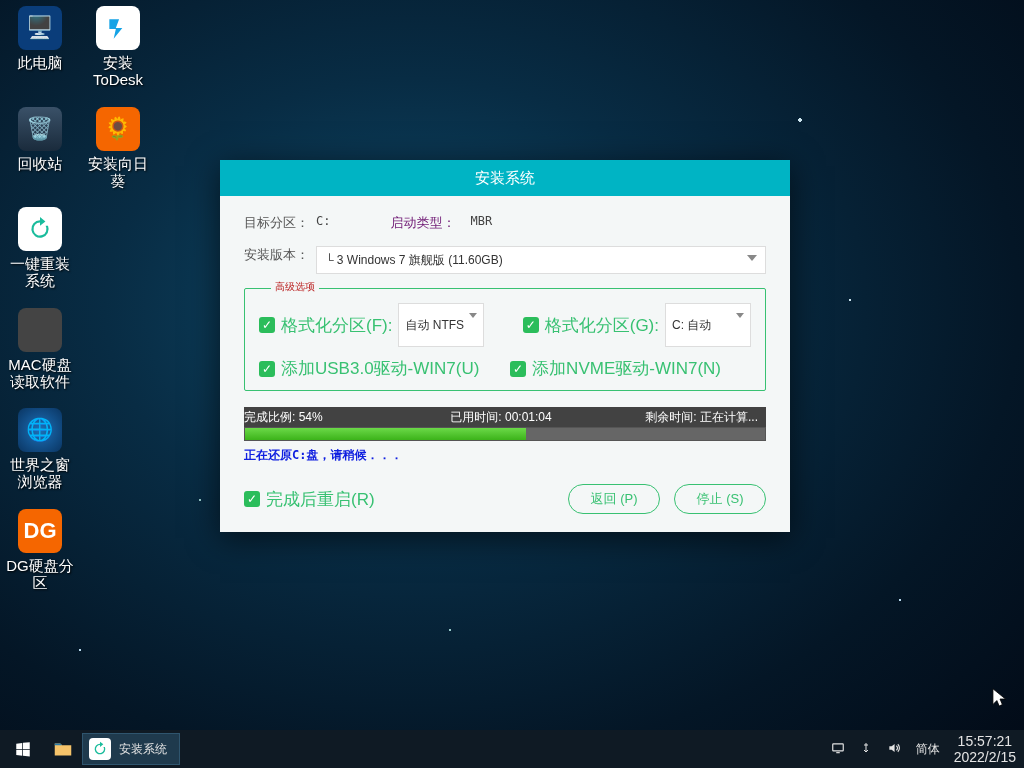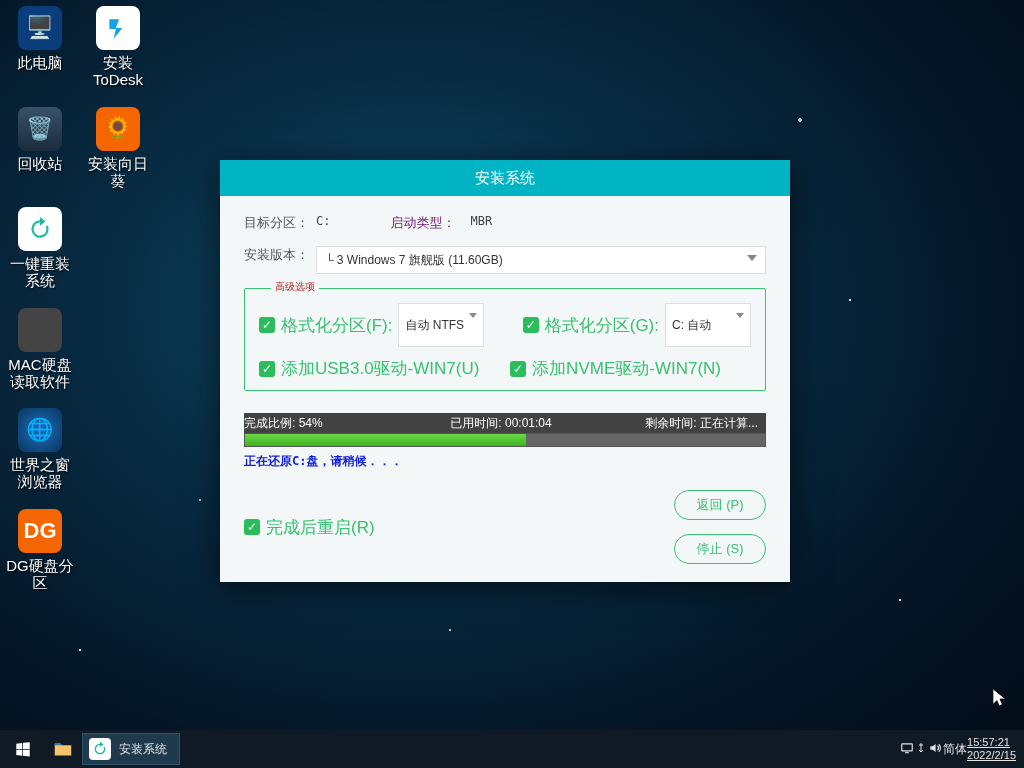--- a/index.html
+++ b/index.html
@@ -50,42 +50,42 @@
 .select { height: 28px; border:1px solid #ddd; background:#fff; display:flex; align-items:center; padding:0 8px; flex:1; position:relative; font-family: SimSun, monospace; font-size:12px; color:#333; }
 .select .caret { position:absolute; right:8px; top:8px; width:0;height:0;border-left:5px solid transparent;border-right:5px solid transparent;border-top:6px solid #888; }
 .fieldset { border:1px solid #38c172; border-radius:2px; padding:14px 14px 10px 14px; position:relative; margin-top:4px; }
 .legend { position:absolute; top:-9px; left:26px; background:#f4f7f7; color:#b91c1c; font-size:10px; padding:0 4px; }
 .advrow { display:flex; align-items:center; justify-content:space-between; margin-bottom:10px; }
 .advcell { display:flex; align-items:center; gap:6px; }
 .chk { width:16px; height:16px; border-radius:3px; background:#2bbd5b; display:inline-flex; align-items:center; justify-content:center; color:#fff; font-size:12px; }
 .advlabel { color:#38c172; font-size:17px; }
 .mini-select { width:86px; height:44px; border:1px solid #ddd; background:#fff; display:flex; align-items:center; padding:0 6px; font-size:12px; color:#333; position:relative; }
 .mini-select .caret { position:absolute; right:6px; top:9px; width:0;height:0;border-left:4px solid transparent;border-right:4px solid transparent;border-top:5px solid #888; }
-.divider-area { margin-top: 22px; }
+.divider-area { margin-top: 16px; }
 .metrics { display:flex; color:#fff; font-size:12px; background:#424242; padding:2px 0 1px 0; }
 .metrics span { flex:1; }
 .metrics span:nth-child(2){ text-align:center; }
 .metrics span:nth-child(3){ text-align:right; padding-right:8px; }
 .prog { height:14px; background:#666; margin-top:0; position:relative; border:1px solid #555; }
 .prog .fill { position:absolute; left:0; top:0; bottom:0; background: linear-gradient(#6bd948,#3cb31a); }
 .status { color:#1020e0; font-family: SimSun, monospace; font-size:12px; margin-top:6px; font-weight:bold; }
 .footer { display:flex; align-items:center; padding:12px 24px 18px 24px; }
 .footer .left { display:flex; align-items:center; gap:6px; }
-.footer .btns { margin-left:auto; display:flex; gap:14px;flex-direction:column; }
+.footer .btns { margin-left:auto; display:flex; gap:14px; }
 .pillbtn { width:92px; height:30px; border:1px solid #38c172; border-radius:15px; display:flex; align-items:center; justify-content:center; color:#38c172; font-size:13px; cursor:pointer; background:transparent; }
 
 
 .taskbar { position:absolute; left:0; right:0; bottom:0; height:38px; background:#0f1a24; display:flex; align-items:center; color:#e4e4e4; }
 .taskbar .start { width:46px; height:38px; display:flex; align-items:center; justify-content:center; cursor:pointer; }
 .taskbar .tsk { height:38px; display:flex; align-items:center; padding:0 6px; cursor:pointer; }
 .appbtn { height:32px; background:#1f3a4d; border:1px solid #2f556e; display:flex; align-items:center; gap:8px; padding:0 12px 0 6px; font-size:12px; margin-left:2px; }
 .appbtn .aic { width:22px; height:22px; background:#fff; border-radius:4px; display:flex; align-items:center; justify-content:center; color:#1abc9c; font-size:14px; }
-.tray { margin-left:auto; display:flex; align-items:center; padding-right:8px; font-size:12px; }
+.tray { margin-left:auto; display:flex; align-items:center; gap:14px; padding-right:8px; font-size:12px; }
 .tray .trayicon { cursor:pointer; }
-.clock { text-align:left; line-height:1.15; font-size:11px;text-decoration:underline; }
+.clock { text-align:center; line-height:1.15; font-size:14px; }
 .cursor { position:absolute; width:16px; height:22px; pointer-events:none; }
 </style>
 </head>
 <body>
 
 <div class="desktop-icons">
   <div class="drow">
     <div class="dicon">
       <div class="ic ic-pc">🖥️</div>
       <div class="lbl">此电脑</div>

